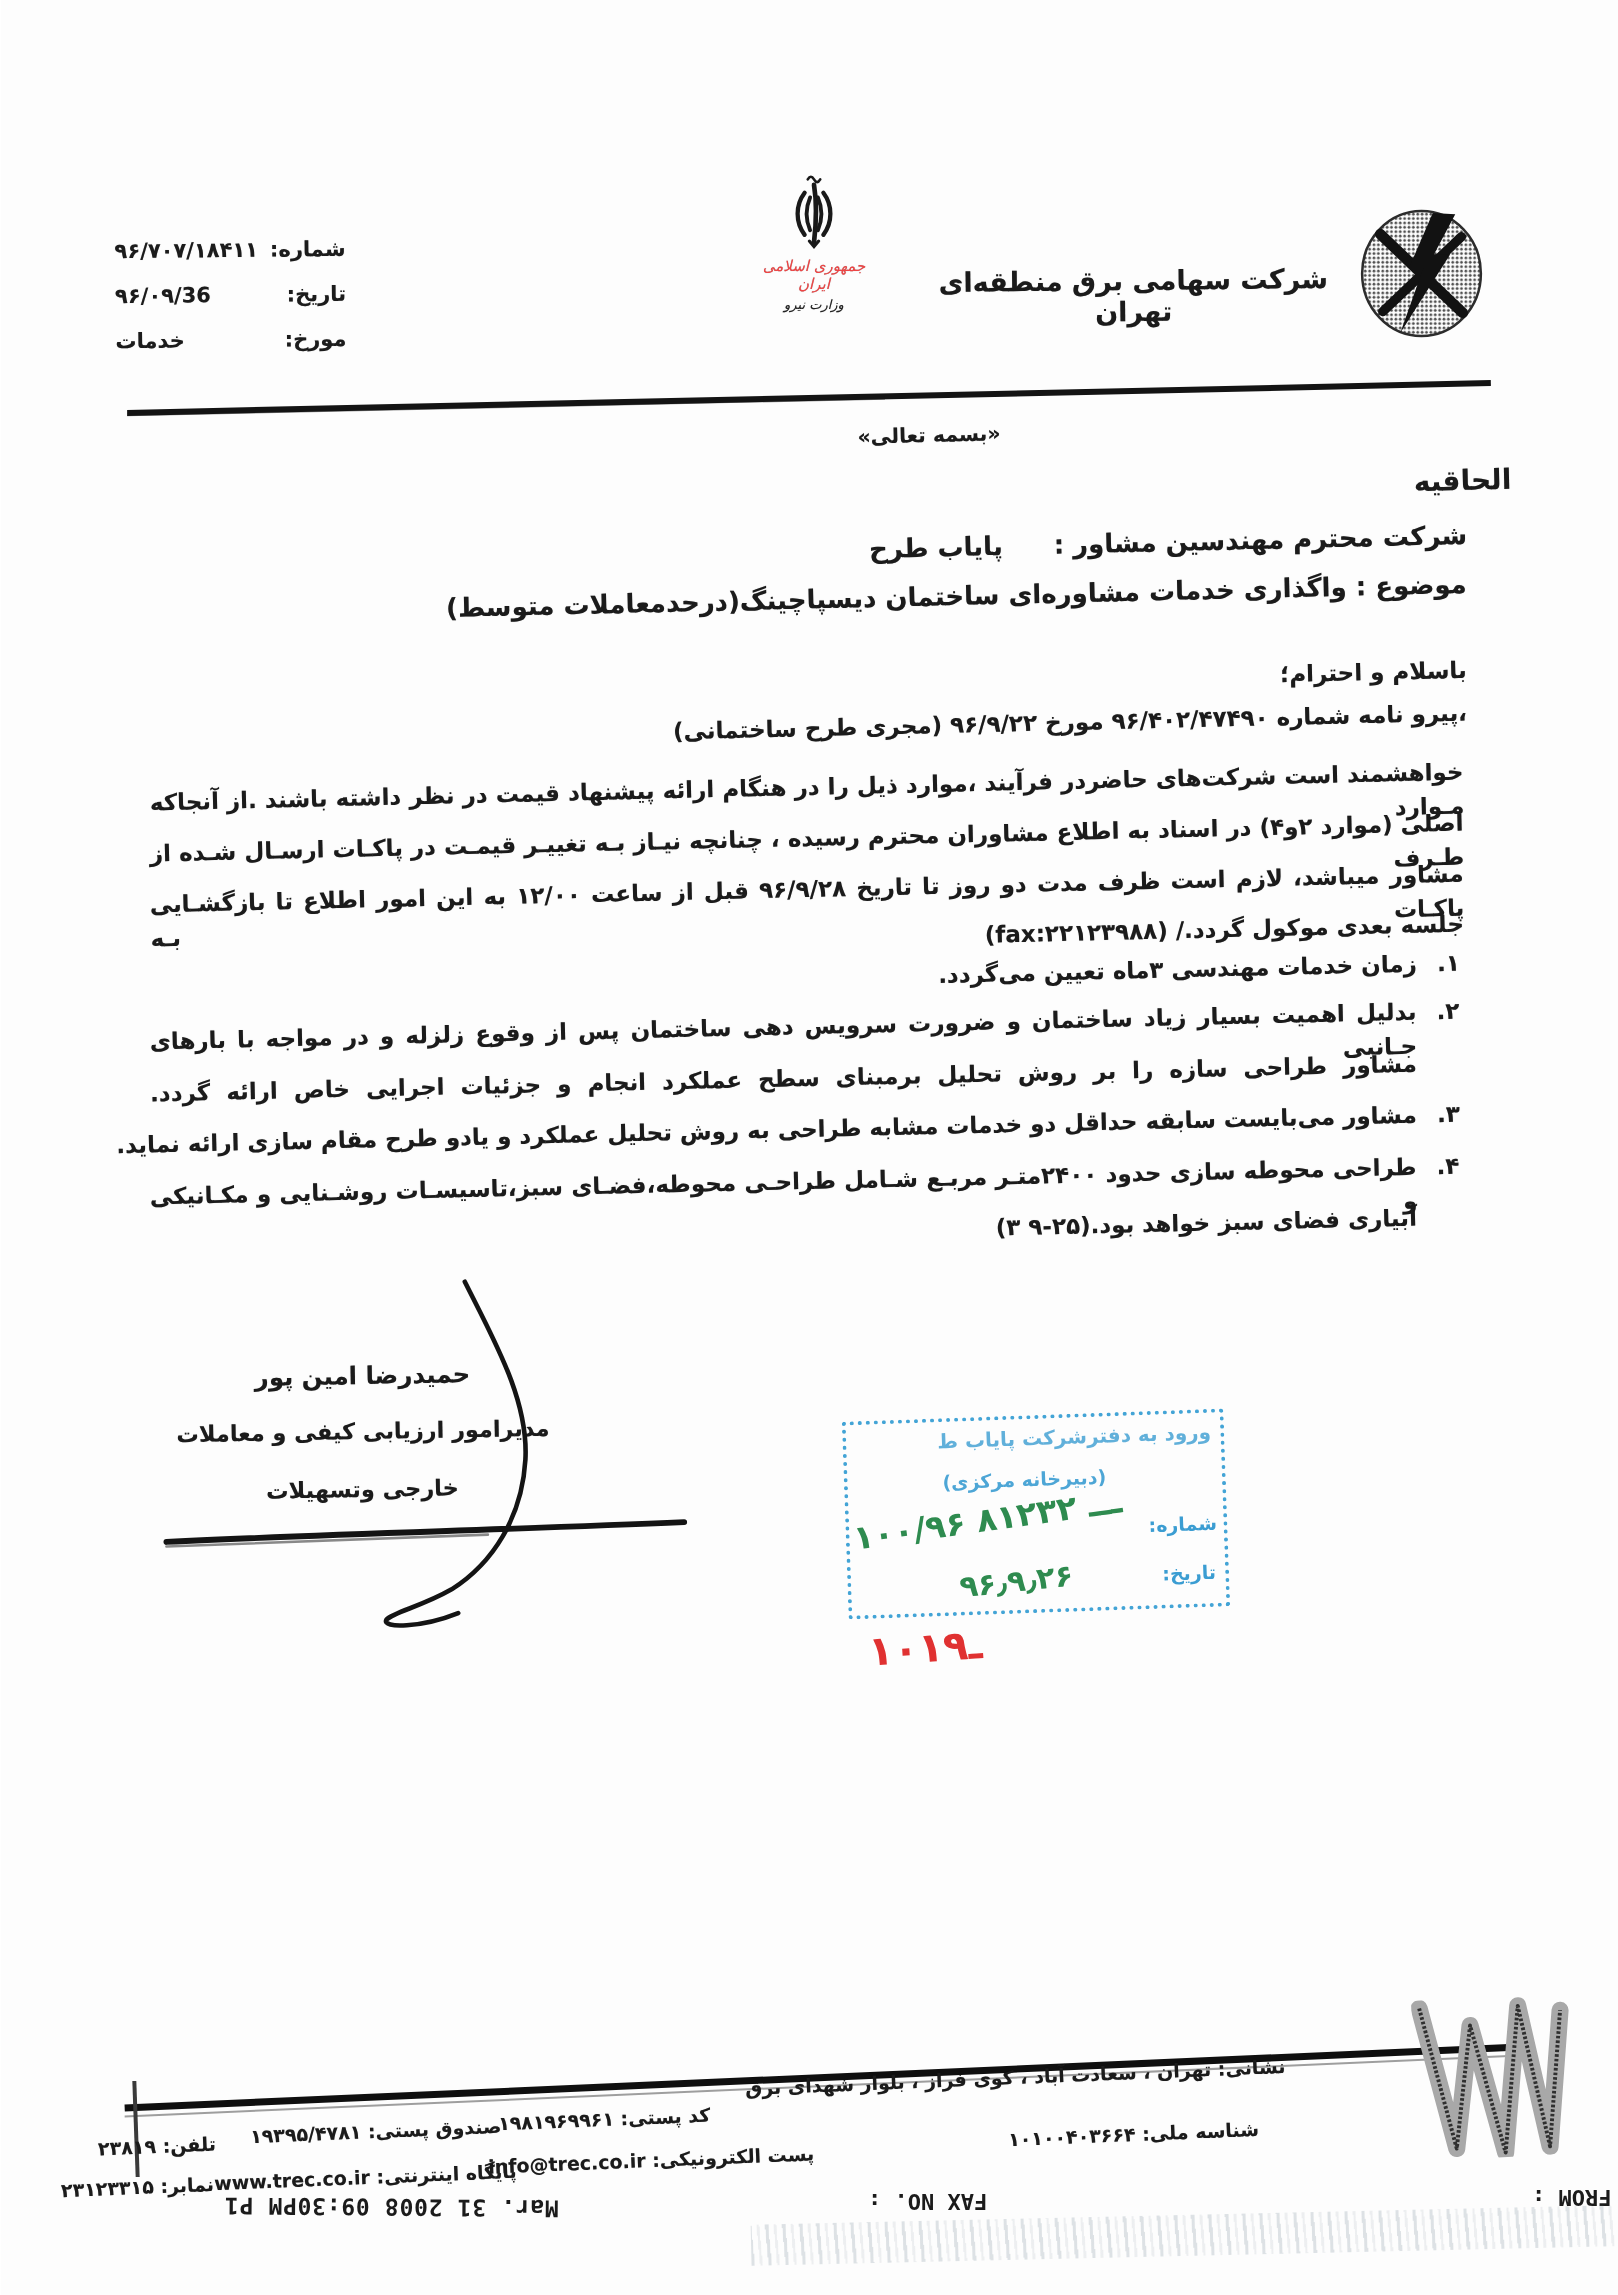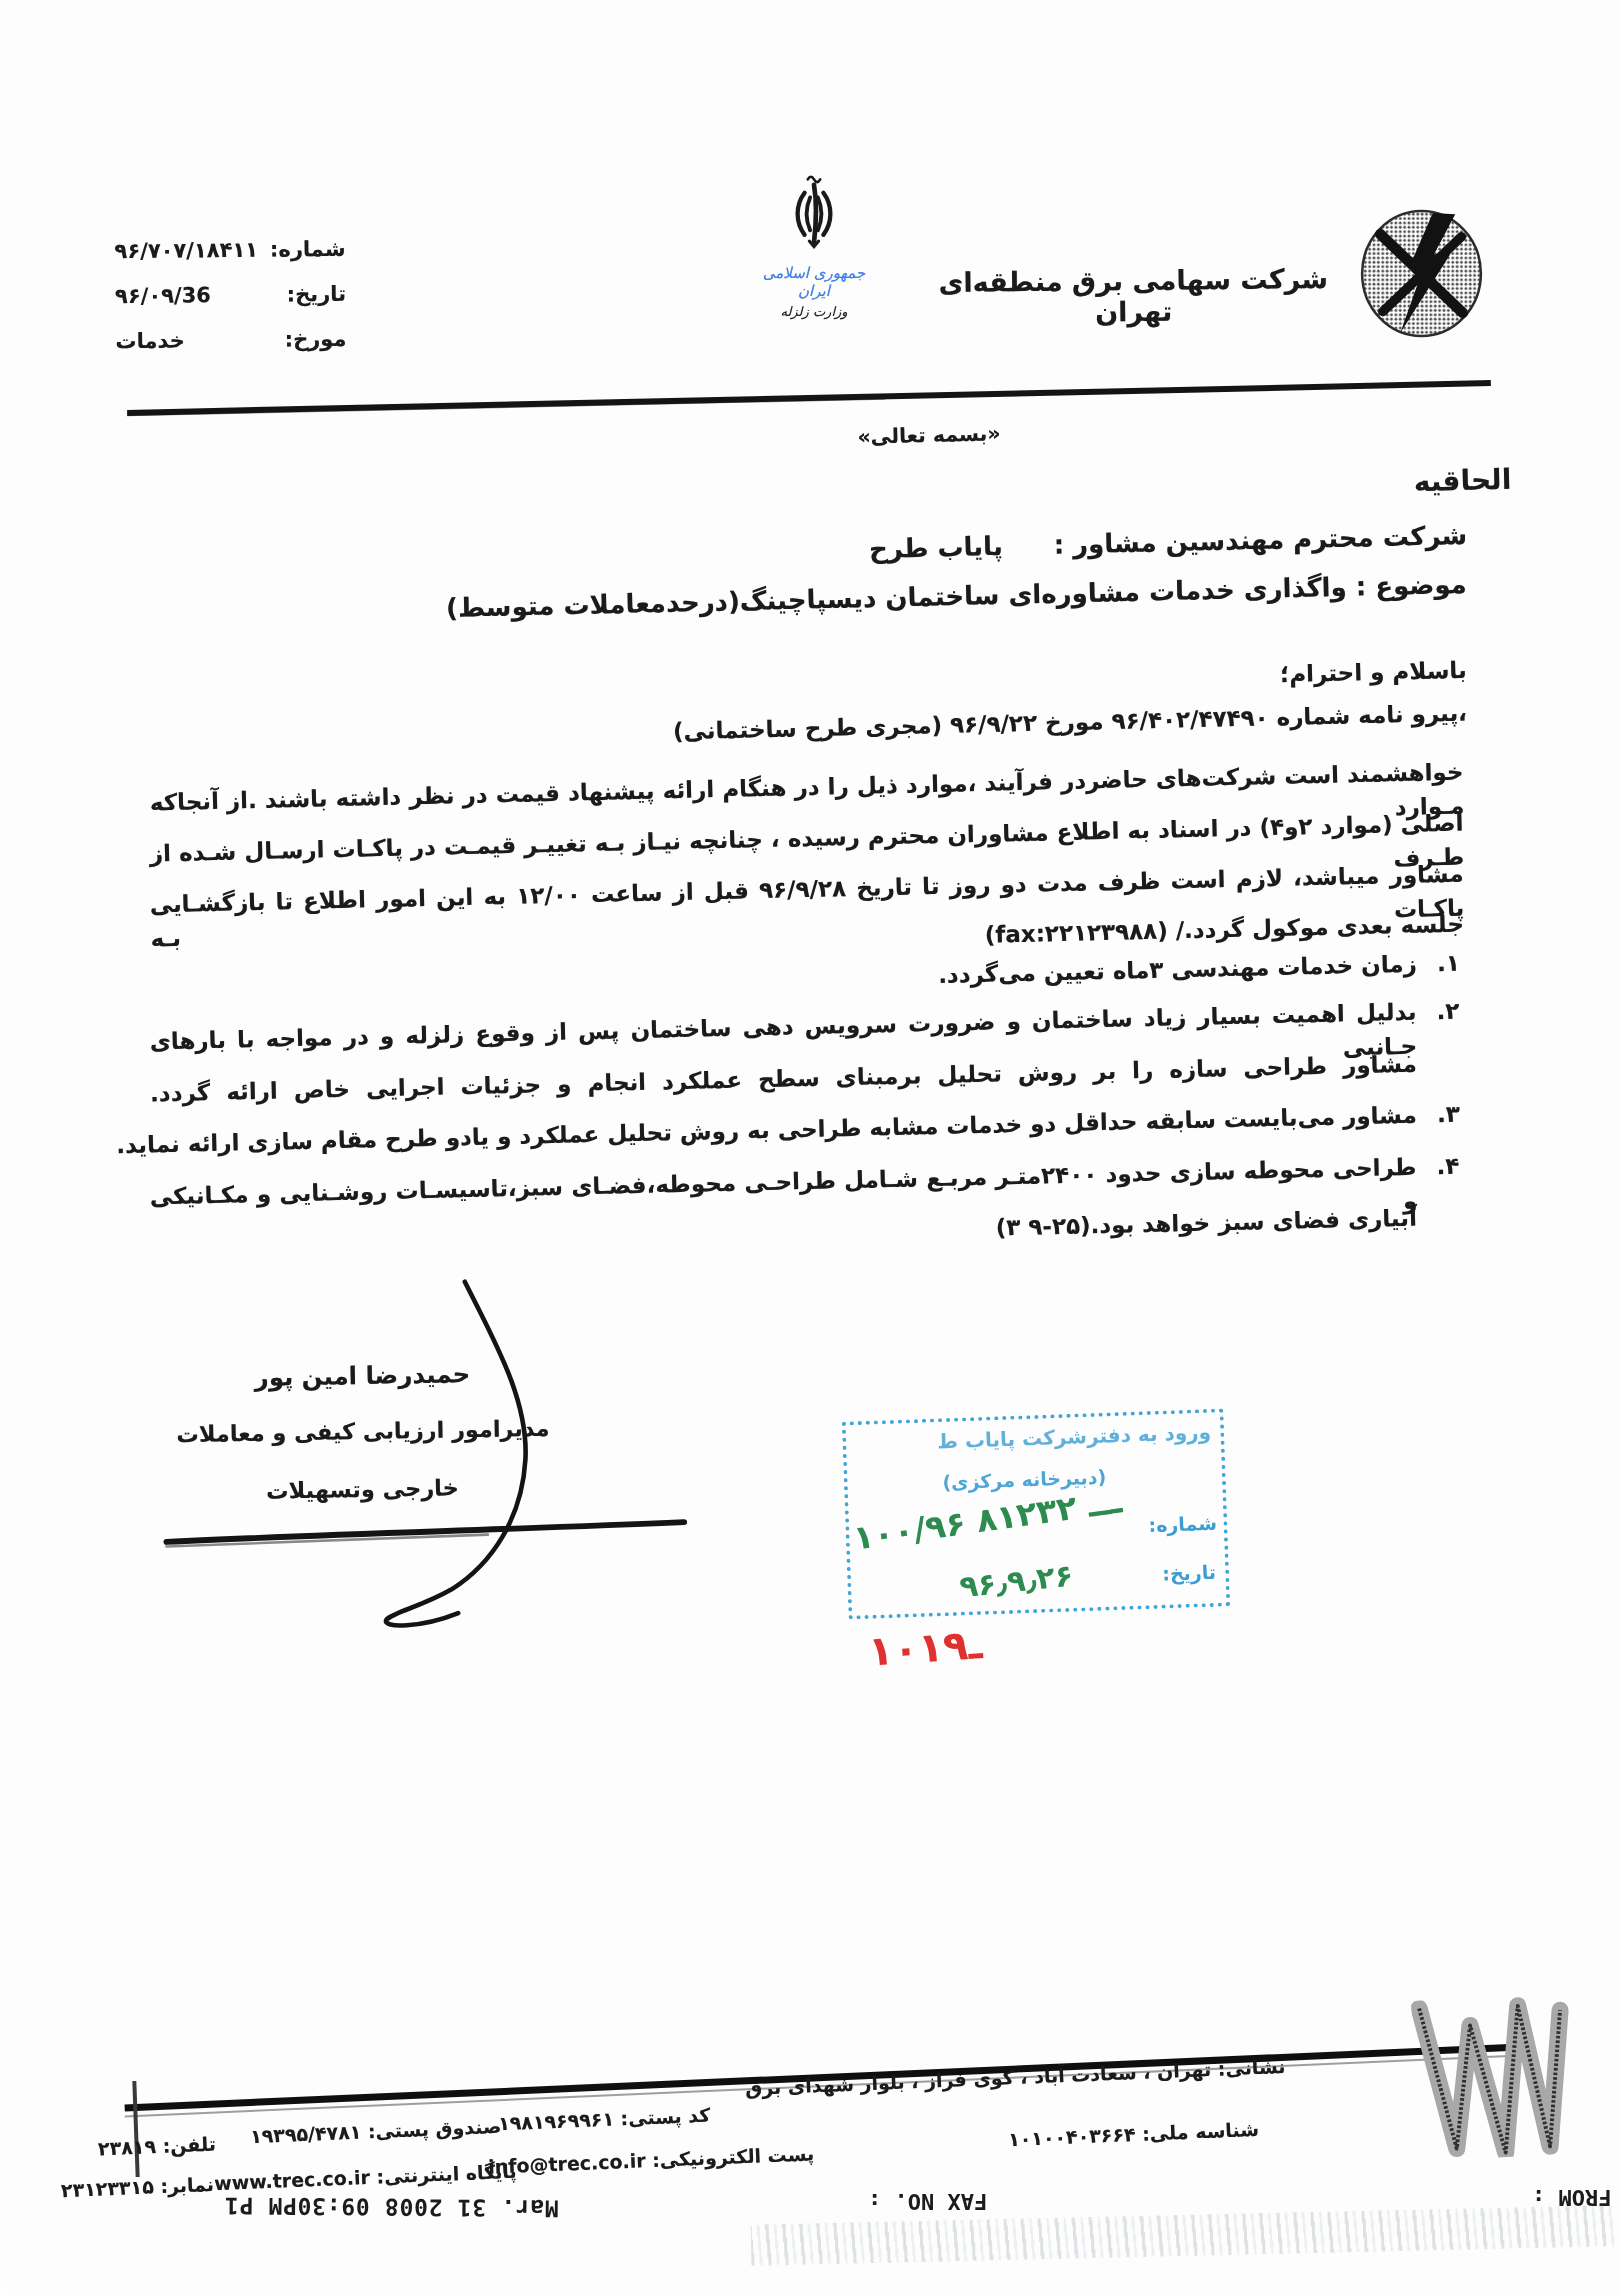--- a/index.html
+++ b/index.html
@@ -22,21 +22,21 @@
 
   
   .ref-block{left:115px;top:227px;width:231px;}
   .ref-row{display:flex;justify-content:space-between;align-items:center;height:45px;font-size:21px;font-weight:bold;}
   .ref-row .lbl{order:0;}
   .ref-row .val{order:1;}
 
   
   .emblem-block{left:748px;top:174px;width:132px;text-align:center;}
   .emblem-block svg{display:block;margin:0 auto;}
-  .emblem-title{font-size:15px;margin-top:12px;color:#3b82f6;font-style:italic;}
+  .emblem-title{font-size:15px;margin-top:5px;color:#ef4444;font-style:italic;}
   .emblem-sub{font-size:13px;margin-top:4px;color:#222;font-style:italic;}
 
   .company-name{left:926px;top:265px;width:415px;font-size:27px;font-weight:bold;text-align:center;}
 
   .trec-logo{left:1359px;top:206px;width:125px;height:135px;}
 
   .rule-main{left:127px;top:395px;width:1364px;height:6px;background:#141414;transform:rotate(-1.25deg);}
   .rule-echo{left:127px;top:405px;width:758px;height:2.6px;background:#141414;opacity:.45;transform:rotate(-1.25deg);}
 
   .basmala{left:837px;top:423px;width:184px;text-align:center;font-size:20.4px;font-weight:bold;}
@@ -128,21 +128,21 @@
         <path d="M42,7 q4,-7 8,0 q4,7 8,0" stroke-width="3.4"></path>
         <path d="M50,14 C53,32 53,62 50,88" stroke-width="6"></path>
         <path d="M38,24 C26,40 26,62 38,78" stroke-width="5.5"></path>
         <path d="M45,30 C39,44 39,58 45,72" stroke-width="5"></path>
         <path d="M62,24 C74,40 74,62 62,78" stroke-width="5.5"></path>
         <path d="M55,30 C61,44 61,58 55,72" stroke-width="5"></path>
         <path d="M44,86 L50,93 L56,86" stroke-width="4"></path>
       </svg>
     </span>
     <div class="emblem-title ink">جمهوری اسلامی ایران</div>
-    <div class="emblem-sub ink">وزارت زلزله</div>
+    <div class="emblem-sub ink">وزارت نیرو</div>
   </div>
 
   <div class="abs company-name ink tilt-sm">شرکت سهامی برق منطقه‌ای تهران</div>
 
   <div class="abs trec-logo">
     <svg width="125" height="135" viewBox="0 0 200 210">
       <defs>
         <pattern id="ht" width="7" height="7" patternUnits="userSpaceOnUse">
           <circle cx="3" cy="3" r="2.2" fill="#4f4f4f"></circle>
         </pattern>

